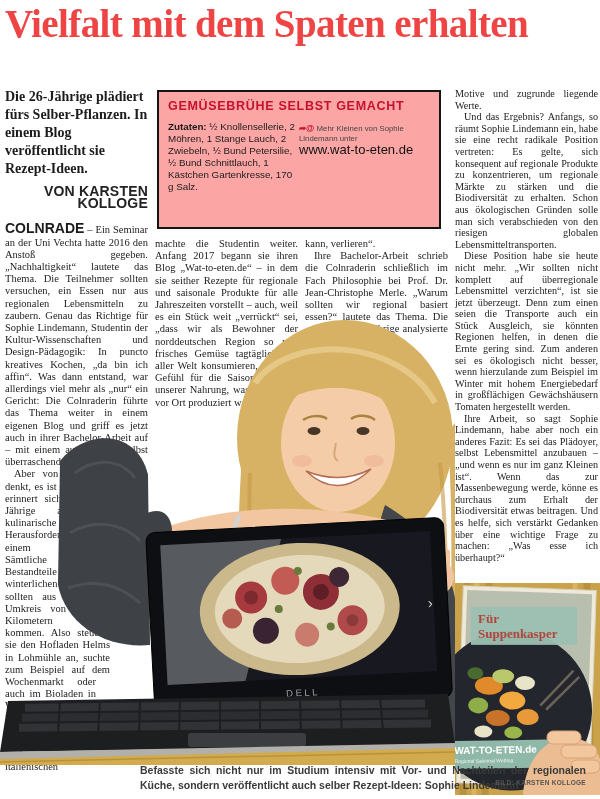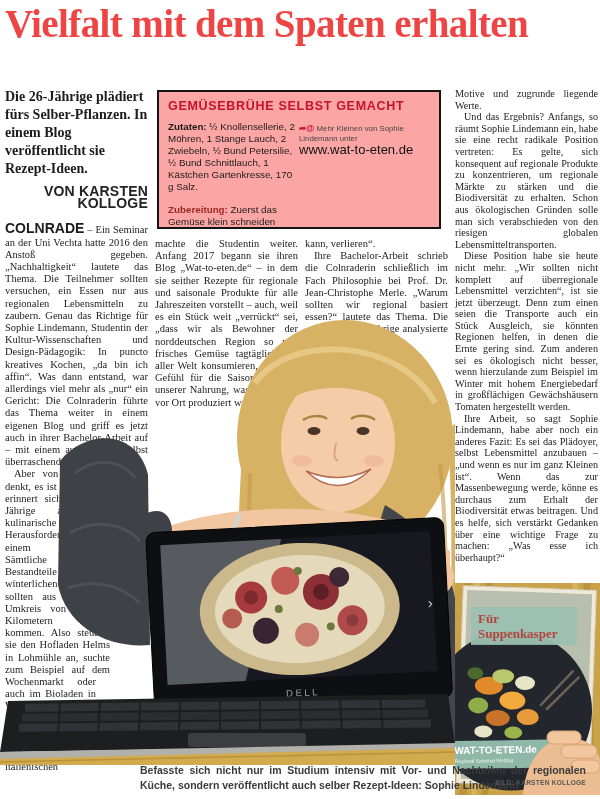--- a/index.html
+++ b/index.html
@@ -75,21 +75,20 @@
       <p class="ind">Aber von Anfang an. „Man denkt, es ist unheimlich schwer“, erinnert sich die 26-Jährige an die kulinarische Herausforderung vor einem Jahr: Sämtliche Bestandteile des winterlichen Essens sollten aus einem Umkreis von 100 Kilometern kommen. Also steuerte sie den Hofladen Helms in Lohmühle an, suchte zum Beispiel auf dem Wochenmarkt oder auch im Bioladen in Wildeshausen. Am Ende kreierte sie einen Kürbis-Grünkohl-Auflauf nach Art eines italienischen Omeletts (Frittata), dazu Kartoffelpüree und Pilz-/Zwiebelpfanne, als Vorspeise einen Salat, zum Nachtisch einen Apfel-Käse-Kuchen.</p>
 
     </div>
   </div>
 
   <div class="rbox">
     <div class="rtitle">GEMÜSEBRÜHE SELBST GEMACHT</div>
     <div class="rcols">
       <div class="rcol">
         <p><b>Zutaten:</b><span> ½ Knollensellerie, 2 Möhren, 1 Stange Lauch, 2 Zwiebeln, ½ Bund Petersilie, ½ Bund Schnittlauch, 1 Kästchen Gartenkresse, 170 g Salz.</span></p>
-        <p class="rzub"><b class="rzlab">Zubereitung:</b><span> Zuerst das Gemüse klein schneiden</span></p>
       </div>
       <div class="rcol">
         <p class="rmore"><span class="ricon">➦@</span> <span>Mehr Kleinen von Sophie Lindemann unter</span></p>
         <p class="rurl">www.wat-to-eten.de</p>
       </div>
     </div>
   </div>
 
   <div class="col col2">
     <p>machte die Studentin weiter. Anfang 2017 begann sie ihren Blog „Wat-to-eten.de“ – in dem sie seither Rezepte für regionale und saisonale Produkte für alle Jahreszeiten vorstellt – auch, weil es ein Stück weit „verrückt“ sei, „dass wir als Bewohner der norddeutschen Region so viel frisches Gemüse tagtäglich aus aller Welt konsumieren, aber das Gefühl für die Saisonalität von unserer Nahrung, was tatsächlich vor Ort produziert werden</p>

